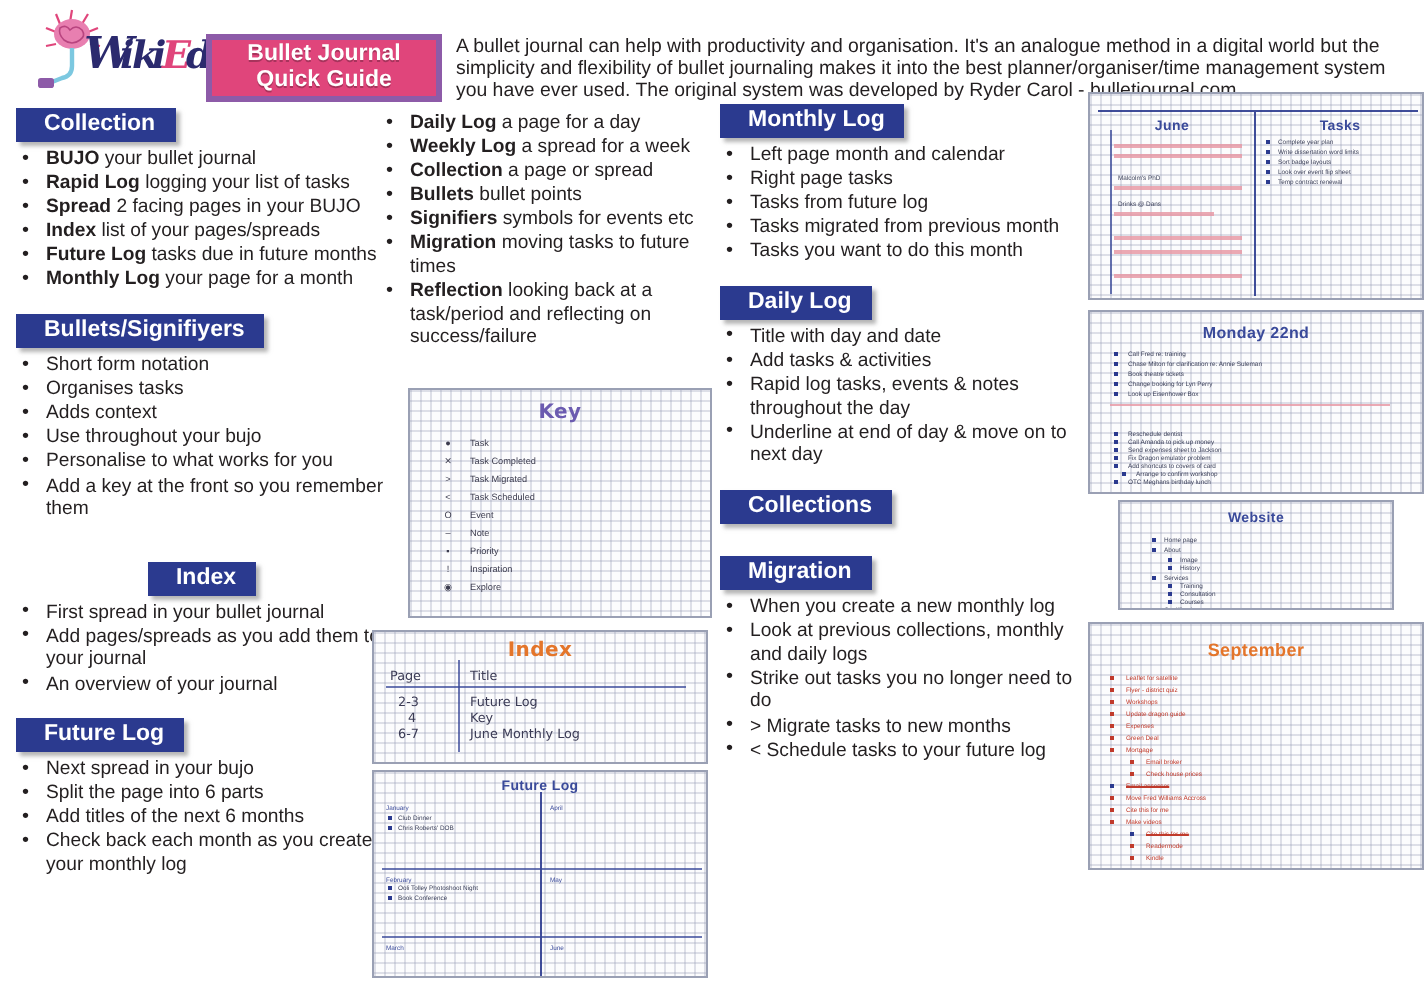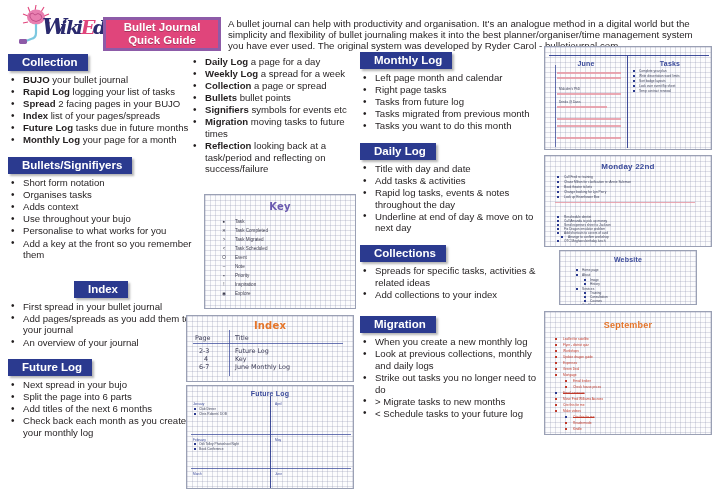--- a/index.html
+++ b/index.html
@@ -276,24 +276,20 @@
       <ul class="bl">
         <li>Title with day and date</li>
         <li>Add tasks &amp; activities</li>
         <li>Rapid log tasks, events &amp; notes throughout the day</li>
         <li>Underline at end of day &amp; move on to next day</li>
       </ul>
     </div>
 
     <div class="blk">
       <div class="hdr-wrap"><span class="hdr">Collections</span></div>
-      <ul class="bl">
-        <li>Spreads for specific tasks, activities &amp; related ideas</li>
-        <li>Add collections to your index</li>
-      </ul>
     </div>
 
     <div class="blk" style="margin-top:14px;">
       <div class="hdr-wrap"><span class="hdr">Migration</span></div>
       <ul class="bl">
         <li>When you create a new monthly log</li>
         <li>Look at previous collections, monthly and daily logs</li>
         <li>Strike out tasks you no longer need to do</li>
         <li>&gt; Migrate tasks to new months</li>
         <li>&lt; Schedule tasks to your future log</li>

